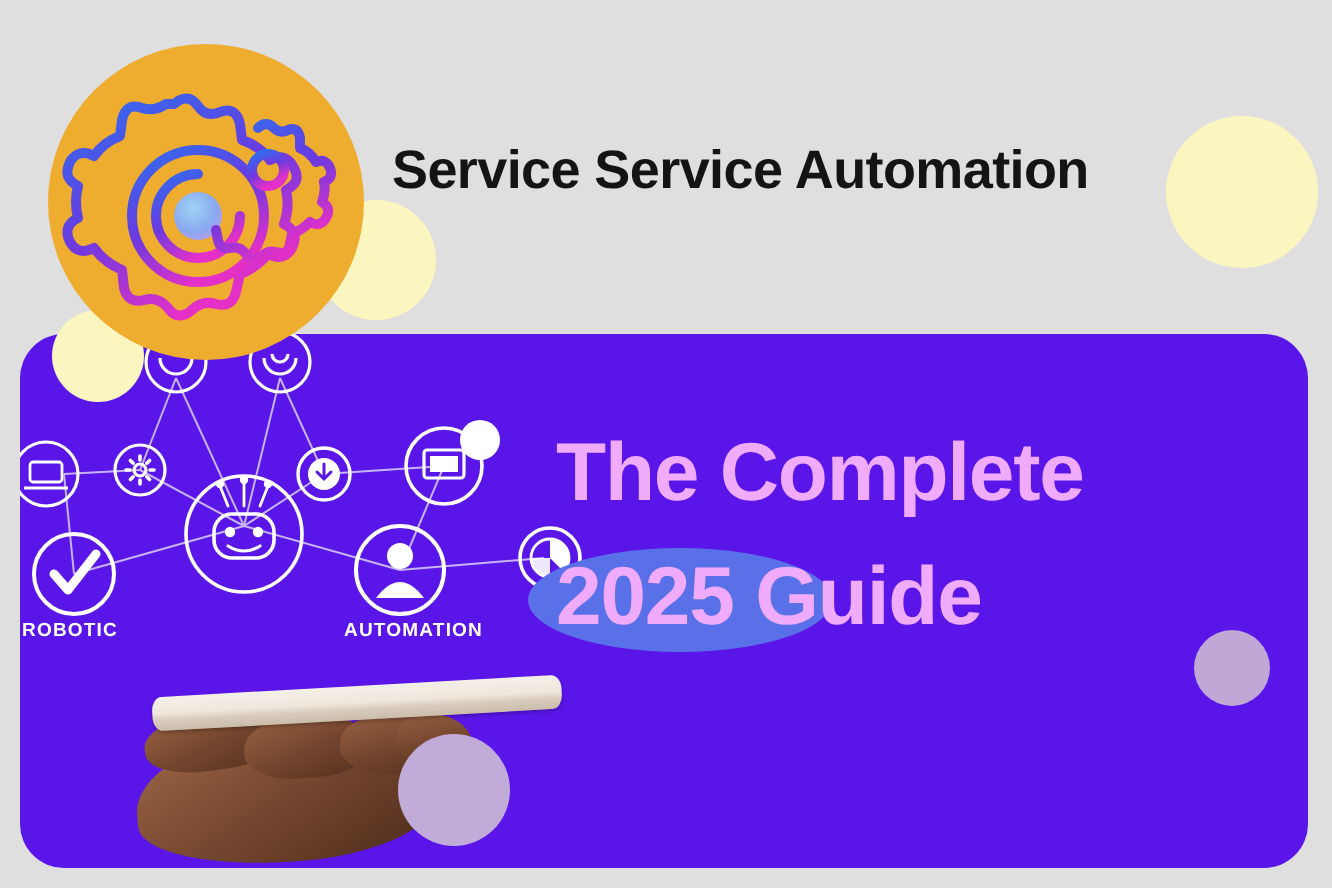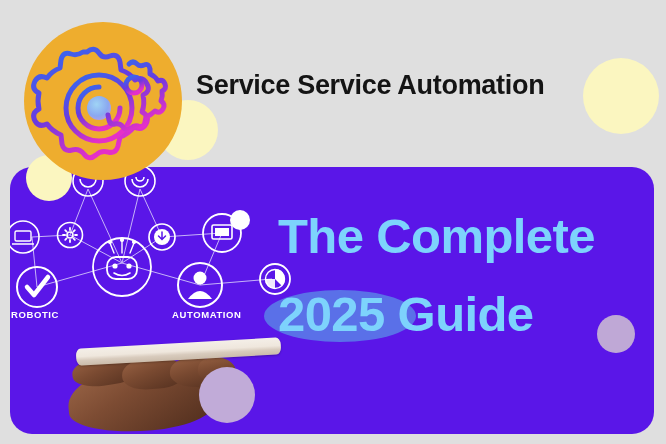--- a/index.html
+++ b/index.html
@@ -132,28 +132,28 @@
 
   
   #hero-text {
     position: absolute;
     left: 268px;
     top: 38px;
     z-index: 5;
     width: 370px;
   }
   .hero-line {
-    color: #7dd3fc;
+    color: #f0abfc;
     font-weight: bold;
-    font-size: 49px;
+    font-size: 41px;
     line-height: 62px;
     letter-spacing: -0.6px;
     white-space: nowrap;
   }
-  #hero-line-2 { position: relative; margin-top: 16px; }
+  #hero-line-2 { position: relative; }
   #year-highlight {
     position: absolute;
     left: -14px;
     top: 7px;
     width: 152px;
     height: 52px;
     background: #5a70e8;
     border-radius: 50%;
     z-index: -1;
   }

